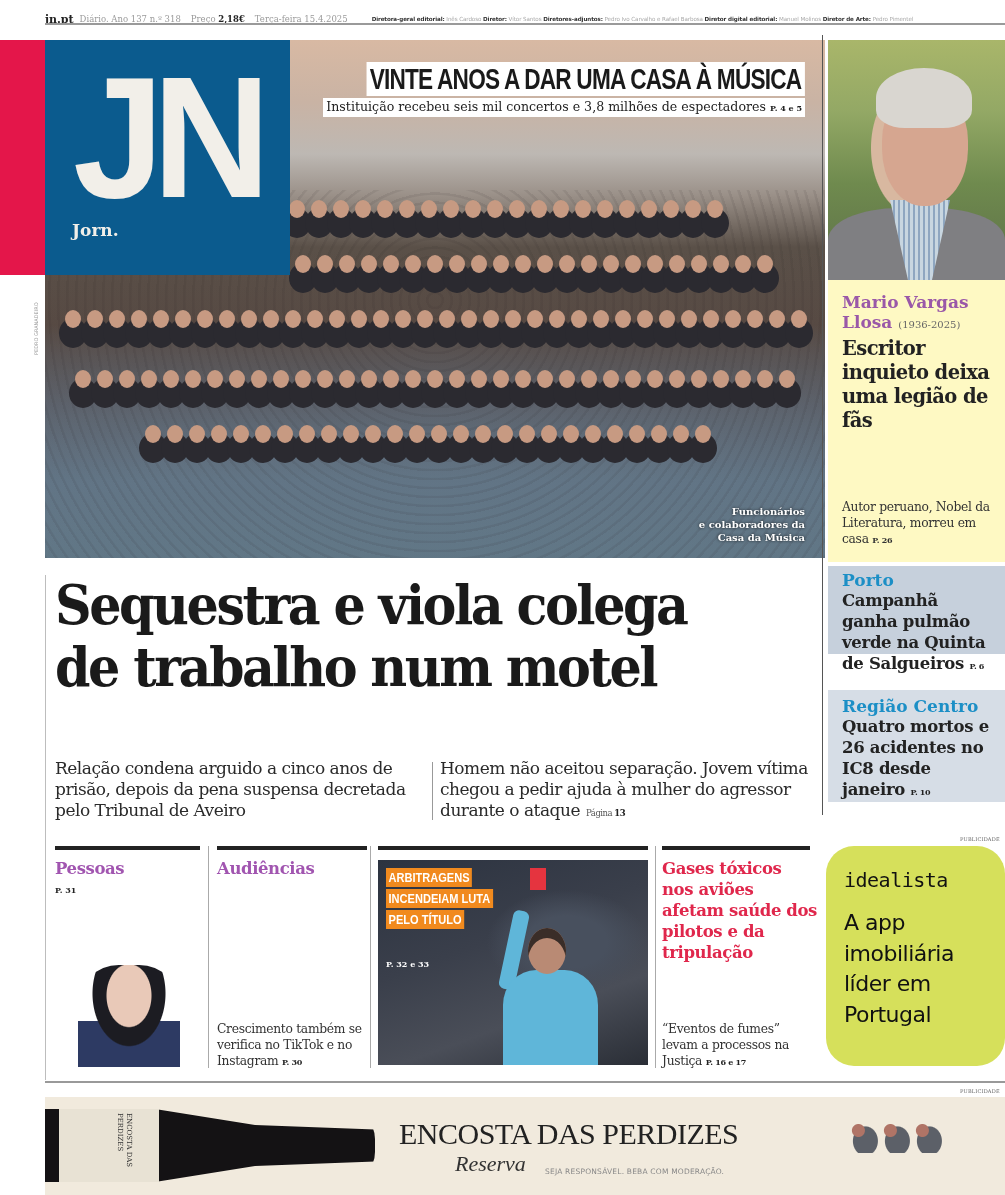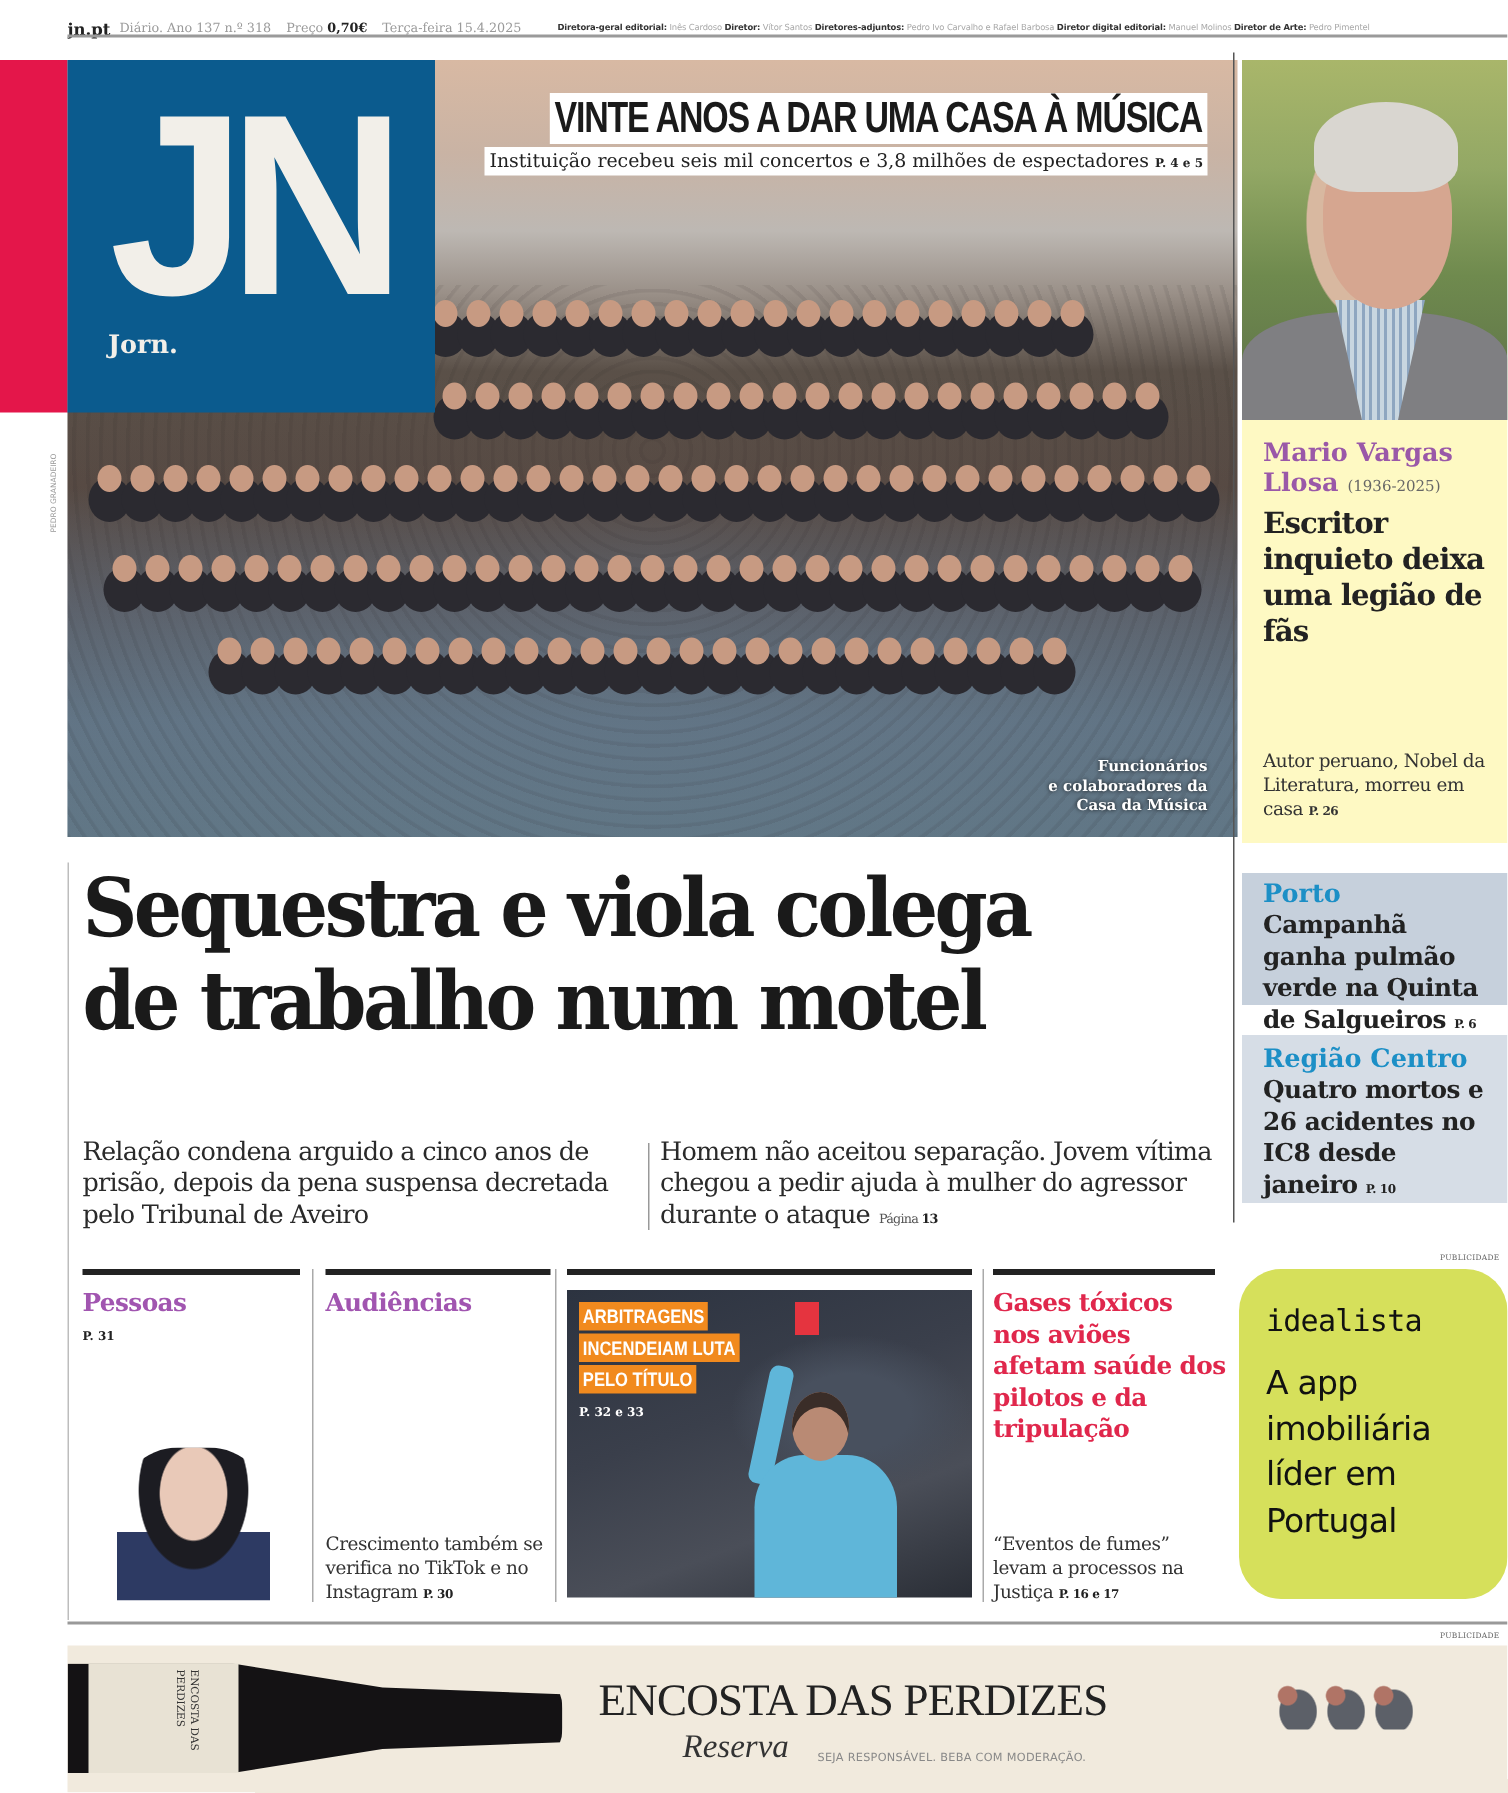--- a/index.html
+++ b/index.html
@@ -43,21 +43,21 @@
   .vargas-photo { position: absolute; left: 828px; top: 40px; width: 177px; height: 240px; overflow: hidden;
           background: radial-gradient(ellipse at 50% 45%, #d8b8a0 0 45px, transparent 46px),
                       linear-gradient(180deg, #a9b66a 0%, #93a865 30%, #6f8a4e 60%, #5c6f48 100%); }
   .vargas-photo .hair { position: absolute; left: 48px; top: 28px; width: 96px; height: 60px; border-radius: 50% 50% 30% 30%; background: #d9d6d0; }
   .vargas-photo .face { position: absolute; left: 54px; top: 48px; width: 86px; height: 118px; border-radius: 45% 45% 48% 48%; background: #d6a690; }
   .vargas-photo .jacket { position: absolute; left: 0; top: 168px; width: 177px; height: 80px; background: #7f7f82; border-radius: 40% 40% 0 0; }
   .vargas-photo .shirt { position: absolute; left: 62px; top: 160px; width: 60px; height: 80px; background: repeating-linear-gradient(90deg, #c8d6e0 0 3px, #8ea6c0 3px 5px); clip-path: polygon(0 0, 100% 0, 70% 100%, 30% 100%); }
 
   .side-box { position: absolute; left: 828px; width: 177px; padding: 0 10px 0 14px; }
   .side-box.vargas { top: 280px; height: 282px; background: #fef9c3; }
-  .side-box.porto { top: 566px; height: 88px; background: #c6d0dc; margin-top: 16px; }
+  .side-box.porto { top: 566px; height: 88px; background: #c6d0dc; }
   .side-box.centro { top: 690px; height: 112px; background: #d6dde6; }
   .kicker { font-family: "DejaVu Serif", serif; font-weight: bold; font-size: 17px; line-height: 20px; }
   .kicker.purple { color: #9a58a8; }
   .kicker.blue { color: #1c8fc6; }
   .kicker .years { font-weight: normal; font-size: 10px; color: #666; }
   .side-head { font-family: "DejaVu Serif", serif; font-weight: bold; font-size: 19.5px; line-height: 24px; color: #222; letter-spacing: -0.6px; }
   .side-head.small { font-size: 16.5px; line-height: 21px; letter-spacing: -0.3px; }
   .side-body { position: absolute; left: 14px; bottom: 14px; font-family: "DejaVu Serif", serif; font-size: 12.3px; line-height: 16px; color: #333; letter-spacing: -0.3px; }
   .pg { font-weight: bold; font-size: 8px; }
   .vline { position: absolute; left: 822px; top: 35px; width: 1px; height: 780px; background: #555; }
@@ -93,21 +93,21 @@
 
   .sport { position: absolute; left: 378px; top: 860px; width: 270px; height: 205px; overflow: hidden;
            background: radial-gradient(ellipse at 70% 40%, #48505e 0 40px, transparent 80px),
                        linear-gradient(160deg, #2c3340 0%, #3a3f4b 40%, #4a4e58 70%, #2a2e36 100%); }
   .sport .ref { position: absolute; left: 125px; top: 110px; width: 95px; height: 100px; background: #5fb6d9; border-radius: 35% 35% 0 0; }
   .sport .refhead { position: absolute; left: 150px; top: 68px; width: 38px; height: 46px; background: #b98a74; border-radius: 50%; box-shadow: inset 0 10px 0 #3a2d28; }
   .sport .arm { position: absolute; left: 128px; top: 50px; width: 16px; height: 80px; background: #5fb6d9; transform: rotate(12deg); border-radius: 6px; }
   .sport .card { position: absolute; left: 152px; top: 8px; width: 16px; height: 22px; background: #e5343f; }
   .sport .label { position: absolute; left: 8px; top: 8px; font-family: "Liberation Sans", sans-serif; font-weight: bold; font-size: 13px; line-height: 19px; color: #fff; }
   .sport .label span { display: inline-block; background: #f18a1e; padding: 0 3px; margin-bottom: 2px; transform: scaleX(0.85); transform-origin: left; }
-  .sport .pgs { position: absolute; left: 8px; top: 76px; font-family: "DejaVu Serif", serif; font-weight: bold; font-size: 8px; color: #fff; }
+  .sport .pgs { position: absolute; left: 8px; top: 99px; font-family: "DejaVu Serif", serif; font-weight: bold; font-size: 8px; color: #fff; }
 
   .pub-label { position: absolute; font-family: "DejaVu Serif", serif; font-size: 5px; color: #666; letter-spacing: .2px; }
   .idealista { position: absolute; left: 826px; top: 846px; width: 179px; height: 220px; background: #d6e05b; padding: 22px 18px; border-radius: 28px; }
   .idealista .brand { font-family: "DejaVu Sans Mono", monospace; font-size: 20px; color: #111; letter-spacing: -0.5px; }
   .idealista .slogan { margin-top: 16px; font-family: "DejaVu Sans", sans-serif; font-size: 22px; line-height: 30.5px; color: #111; letter-spacing: -0.5px; }
 
   .bottomrule { position: absolute; left: 45px; top: 1081px; width: 960px; height: 2px; background: #999; }
   .wine-ad { position: absolute; left: 45px; top: 1097px; width: 960px; height: 98px; background: #f1eadd; overflow: hidden; }
   .wine-ad .bottle { position: absolute; left: 0; top: 12px; width: 330px; height: 73px; background: #141214; border-radius: 0 30px 30px 0; clip-path: polygon(0 0, 110px 0, 210px 22%, 330px 28%, 330px 72%, 210px 78%, 110px 100%, 0 100%); }
   .wine-ad .label { position: absolute; left: 14px; top: 12px; width: 100px; height: 73px; background: #e8e2d4; }
@@ -117,21 +117,21 @@
   .wine-ad .warning { position: absolute; left: 500px; top: 70px; font-family: "DejaVu Sans", sans-serif; font-size: 7.5px; color: #888; letter-spacing: .2px; }
   .wine-ad .birds { position: absolute; left: 805px; top: 26px; display: flex; gap: 4px; }
   .wine-ad .bird { width: 28px; height: 30px; background: radial-gradient(circle at 30% 25%, #b07466 0 6px, transparent 7px), radial-gradient(ellipse at 55% 60%, #5c6068 0 12px, transparent 13px); }
 </style>
 </head>
 <body>
 
 <div class="topbar">
   <span class="site">jn.pt</span>
   <span class="meta">Diário. Ano 137 n.º 318</span>
-  <span class="meta"><span>Preço</span> <b>0,70€</b></span>
+  <span class="meta"><span>Preço</span> <b>2,18€</b></span>
   <span class="meta">Terça-feira 15.4.2025</span>
   <span class="staff">
     <b>Diretora-geral editorial:</b> <span>Inês Cardoso</span>
     <b>Diretor:</b> <span>Vítor Santos</span>
     <b>Diretores-adjuntos:</b> <span>Pedro Ivo Carvalho e Rafael Barbosa</span>
     <b>Diretor digital editorial:</b> <span>Manuel Molinos</span>
     <b>Diretor de Arte:</b> <span>Pedro Pimentel</span>
   </span>
 </div>
 <div class="toprule"></div>

